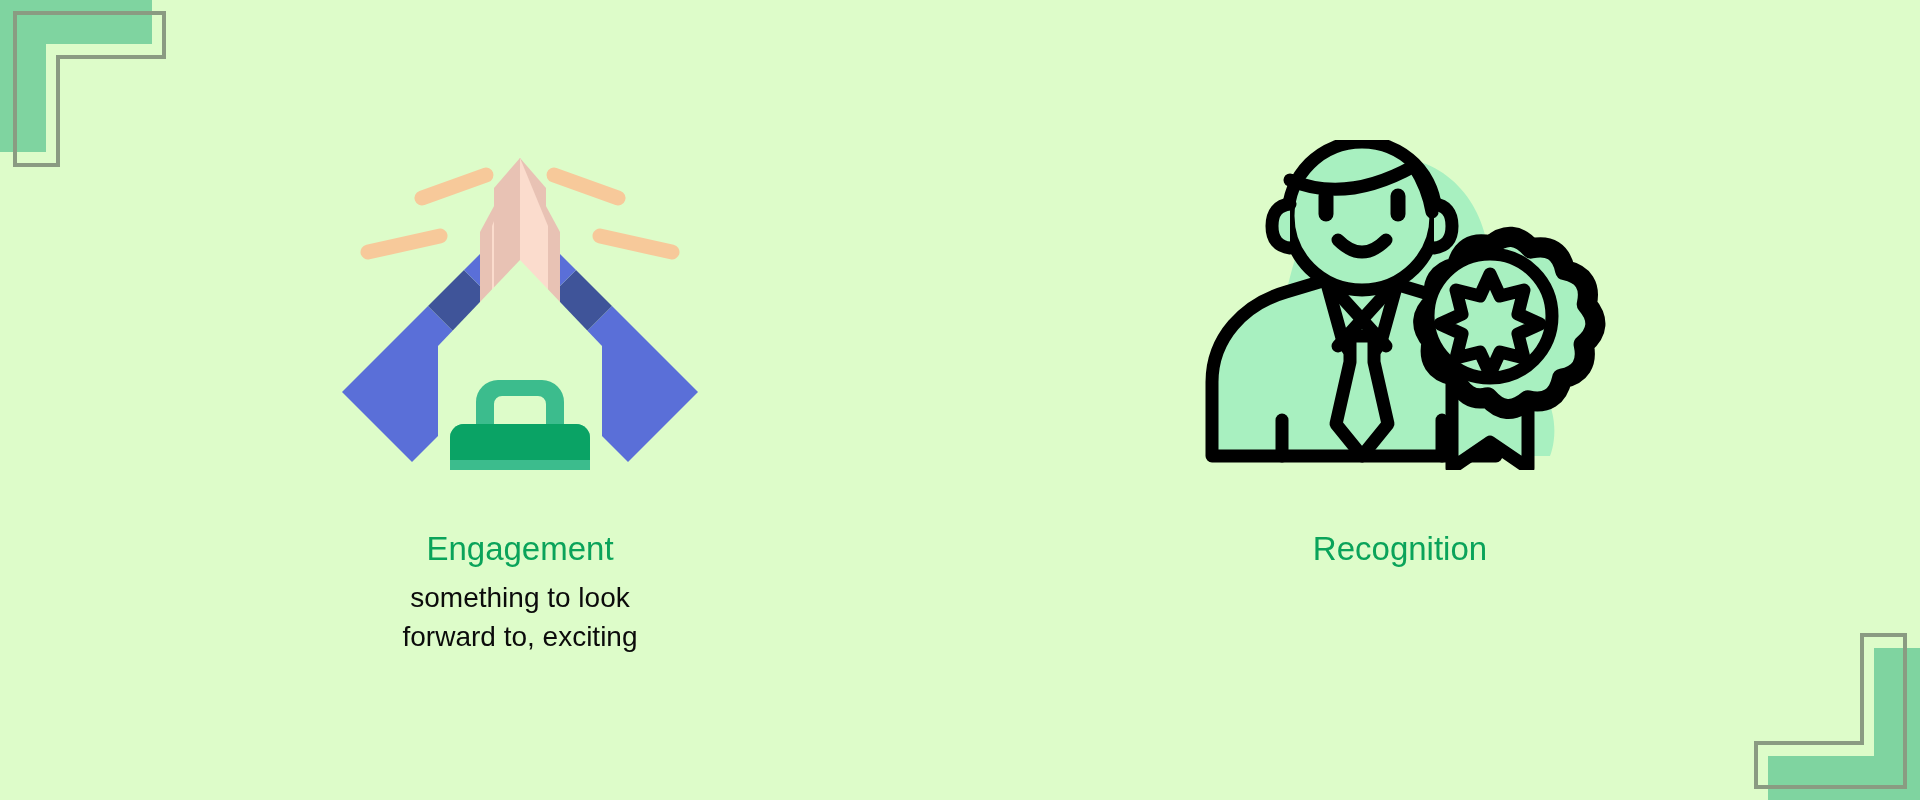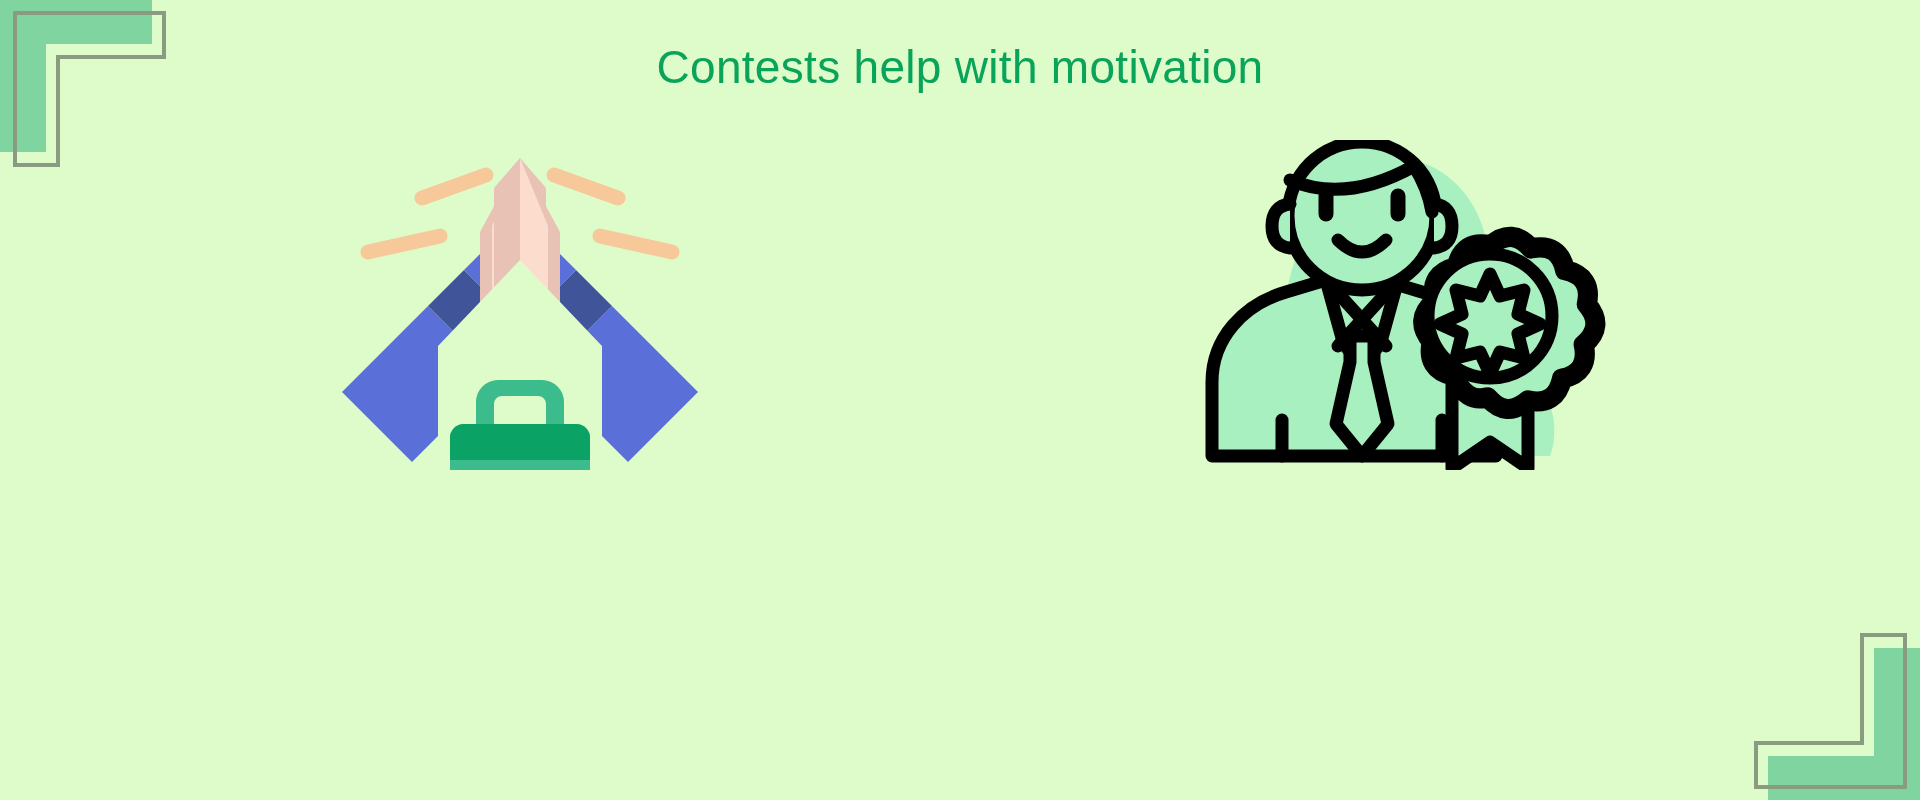--- a/index.html
+++ b/index.html
@@ -102,21 +102,20 @@
     </svg>
   </div>
 
   <div class="corner corner-br">
     <svg width="200" height="190" viewBox="0 0 200 190" xmlns="http://www.w3.org/2000/svg">
       <path d="M200 190 H48 V146 H154 V38 H200 Z" fill="#7fd4a0"></path>
       <path d="M185 177 H36 V133 H142 V25 H185 Z" fill="none" stroke="#8a9b82" stroke-width="4"></path>
     </svg>
   </div>
 
-  <div class="title">Contests help with motivation</div>
 
   <div class="columns">
 
     <div class="col col-left">
 
       <div class="art">
         <svg width="360" height="330" viewBox="0 0 360 330" xmlns="http://www.w3.org/2000/svg">
 
           <g stroke="#f7c99a" stroke-width="15" stroke-linecap="round">
             <line x1="82" y1="58" x2="146" y2="35"></line>
@@ -154,20 +153,25 @@
           <path d="M180 120 L262 206 L262 330 L98 330 L98 206 Z" fill="#ddfcc9"></path>
 
           <g>
             <path d="M158 240 h44 a22 22 0 0 1 22 22 v26 h-18 v-24 a8 8 0 0 0 -8 -8 h-36 a8 8 0 0 0 -8 8 v24 h-18 v-26 a22 22 0 0 1 22 -22 Z" fill="#3cbc8d"></path>
             <rect x="110" y="284" width="140" height="92" rx="14" fill="#3cbc8d"></rect>
             <path d="M124 284 h112 a14 14 0 0 1 14 14 v22 h-140 v-22 a14 14 0 0 1 14 -14 Z" fill="#0aa365"></path>
           </g>
         </svg>
       </div>
 
+      <div class="caption">
+        <div class="caption-title">Engagement</div>
+        <div class="caption-desc">something to look
+forward to, exciting</div>
+      </div>
     </div>
 
     <div class="col col-right">
 
       <div class="art">
         <svg width="420" height="330" viewBox="0 0 420 330" xmlns="http://www.w3.org/2000/svg">
 
           <g fill="#a8f0c0">
             <path d="M88 222 C88 160 120 18 190 16 C262 14 300 70 300 132
                      C300 186 268 214 268 214
@@ -220,17 +224,18 @@
 
             <circle cx="300" cy="176" r="62" fill="#a8f0c0" stroke="#000" stroke-width="13"></circle>
 
             <path d="M300 134 l10 22 24 -6 -6 24 22 10 -22 10 6 24 -24 -6 -10 22
                      -10 -22 -24 6 6 -24 -22 -10 22 -10 -6 -24 24 6 Z" fill="#a8f0c0" stroke="#000" stroke-width="13" stroke-linejoin="round"></path>
           </g>
         </svg>
       </div>
 
       <div class="caption">
+        <div class="caption-title">Recognition</div>
       </div>
     </div>
 
   </div>
 </div>
 
 </body></html>

